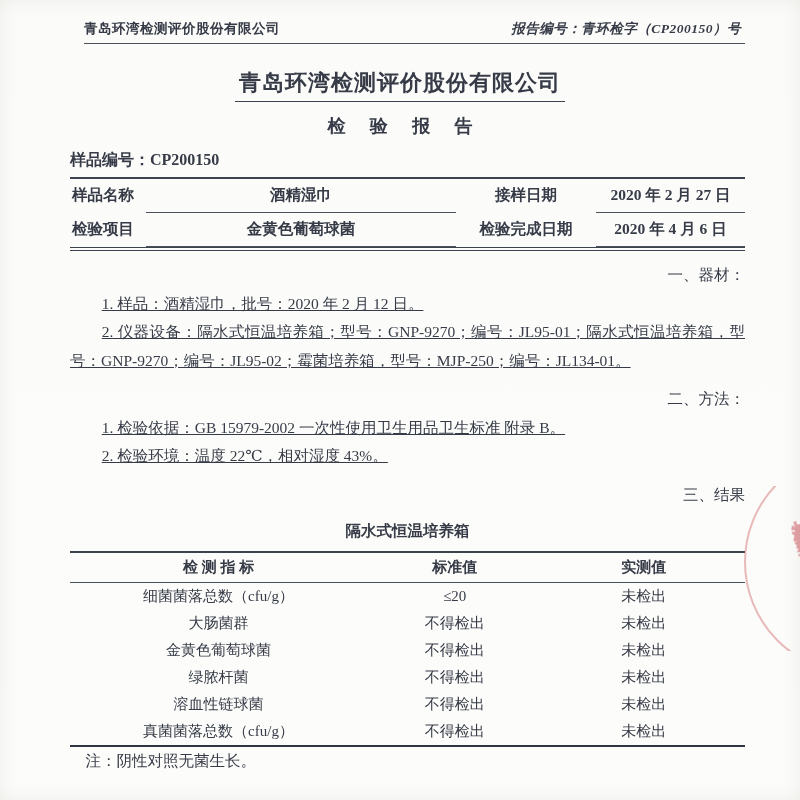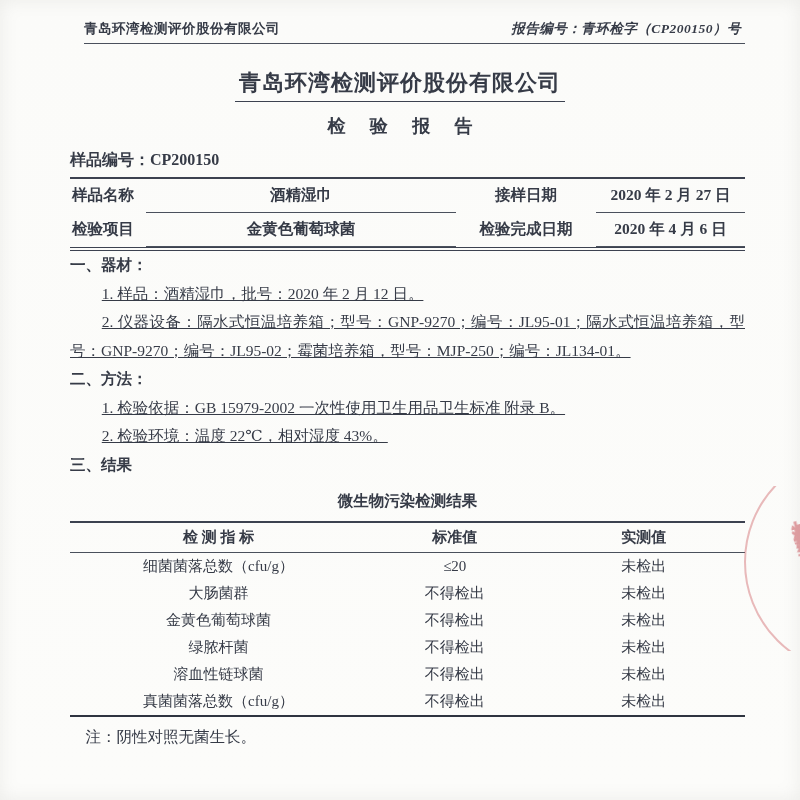--- a/index.html
+++ b/index.html
@@ -62,21 +62,21 @@
   }
   .info-grid .cell{
     height:33px;display:flex;align-items:center;
   }
   .info-grid .label1{justify-content:flex-start;padding-left:2px;}
   .info-grid .value{justify-content:center;border-bottom:1.4px solid #4a505c;}
   .info-grid .label2{justify-content:center;}
 
   
   .body-text{font-size:15.5px;line-height:28.5px;}
-  .sec-heading{font-weight:bold;}
+  .sec-heading{margin-top:10px;font-weight:normal;text-align:right;}
   .sec-item{text-indent:2.05em;text-align:justify;text-decoration:underline;}
 
   
   .table-title{
     text-align:center;font-size:15.5px;font-weight:bold;
     margin-top:8px;margin-bottom:5px;
   }
   .results-table{
     border-top:2px solid #3c4250;
     border-bottom:2.6px solid #2f3440;
@@ -85,21 +85,21 @@
   .rt-row{
     display:grid;
     grid-template-columns:44% 26% 30%;
     align-items:center;
   }
   .rt-row > div{text-align:center;height:27px;line-height:27px;}
   .rt-head{border-bottom:1.6px solid #4a505c;}
   .rt-head > div{height:29px;line-height:29px;font-weight:bold;}
   .col3{text-align:center;}
 
-  .note-line{margin-top:6px;text-indent:1em;}
+  .note-line{text-indent:1em;}
 
   
   .stamp{
     position:absolute;top:486px;right:0;
     width:58px;height:165px;
     overflow:hidden;pointer-events:none;
   }
   .stamp-arc{
     position:absolute;top:-36px;right:-168px;
     width:220px;height:220px;border-radius:50%;
@@ -152,21 +152,21 @@
       <div class="sec-heading">一、器材：</div>
       <div class="sec-item">1. 样品：酒精湿巾，批号：2020 年 2 月 12 日。</div>
       <div class="sec-item">2. 仪器设备：隔水式恒温培养箱；型号：GNP-9270；编号：JL95-01；隔水式恒温培养箱，型号：GNP-9270；编号：JL95-02；霉菌培养箱，型号：MJP-250；编号：JL134-01。</div>
 
       <div class="sec-heading">二、方法：</div>
       <div class="sec-item">1. 检验依据：GB 15979-2002  一次性使用卫生用品卫生标准  附录 B。</div>
       <div class="sec-item">2. 检验环境：温度 22℃，相对湿度 43%。</div>
 
       <div class="sec-heading">三、结果</div>
 
-      <div class="table-title">微生物污染检测结果</div>
+      <div class="table-title">隔水式恒温培养箱</div>
 
       <div class="results-table">
         <div class="rt-row rt-head">
           <div>检 测 指 标</div>
           <div>标准值</div>
           <div class="col3">实测值</div>
         </div>
 
         <div class="rt-row">
           <div>细菌菌落总数（cfu/g）</div>

